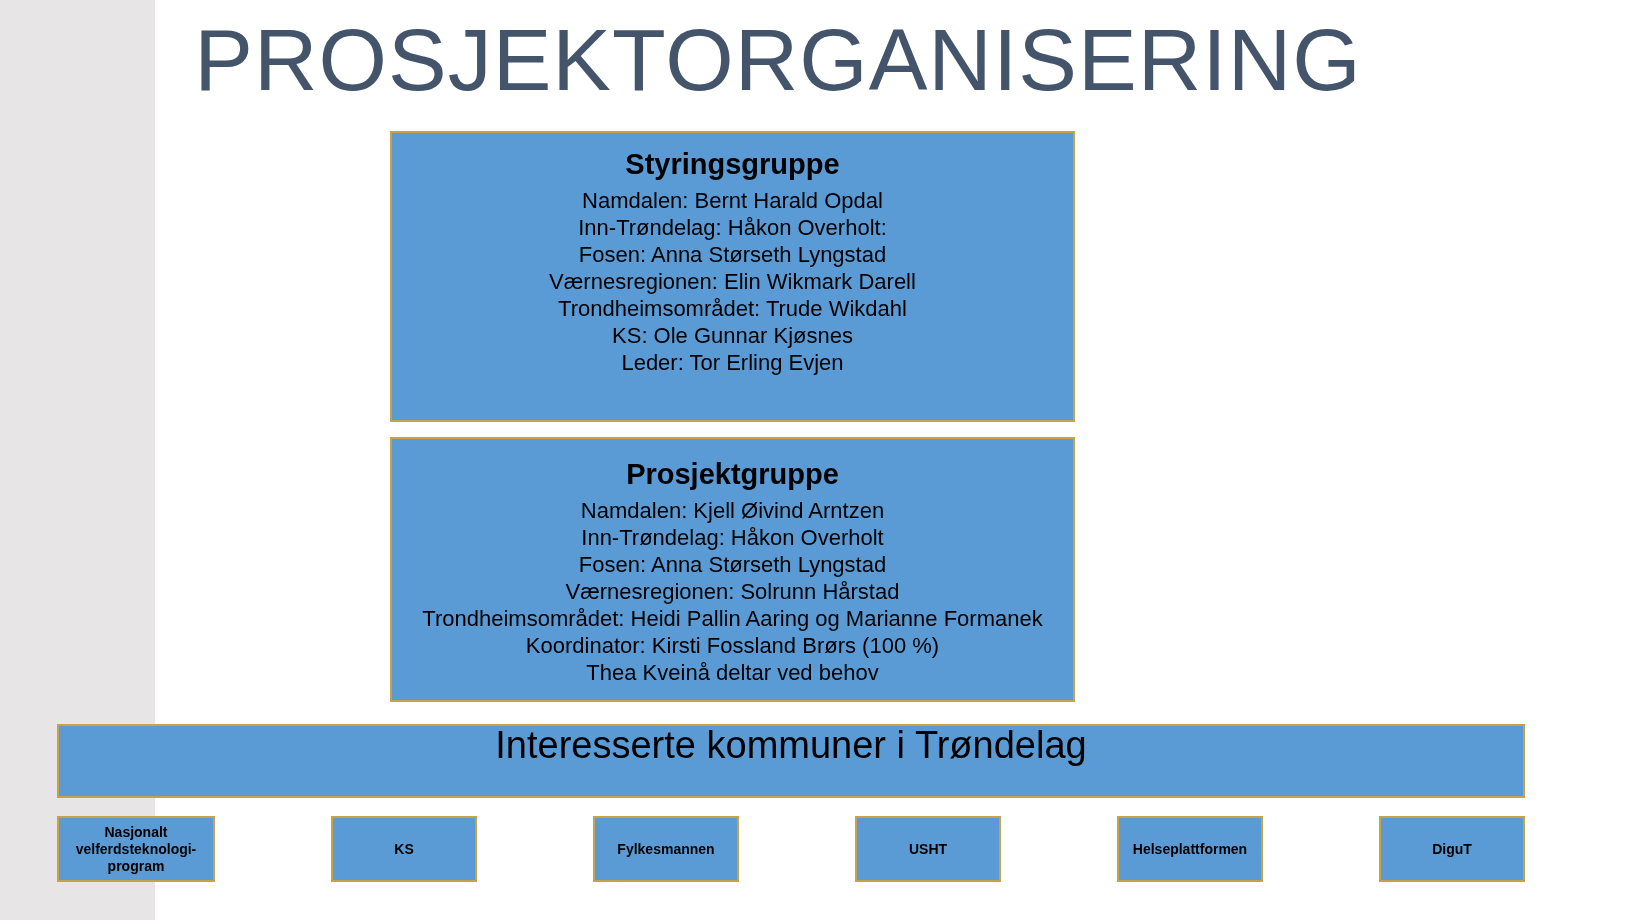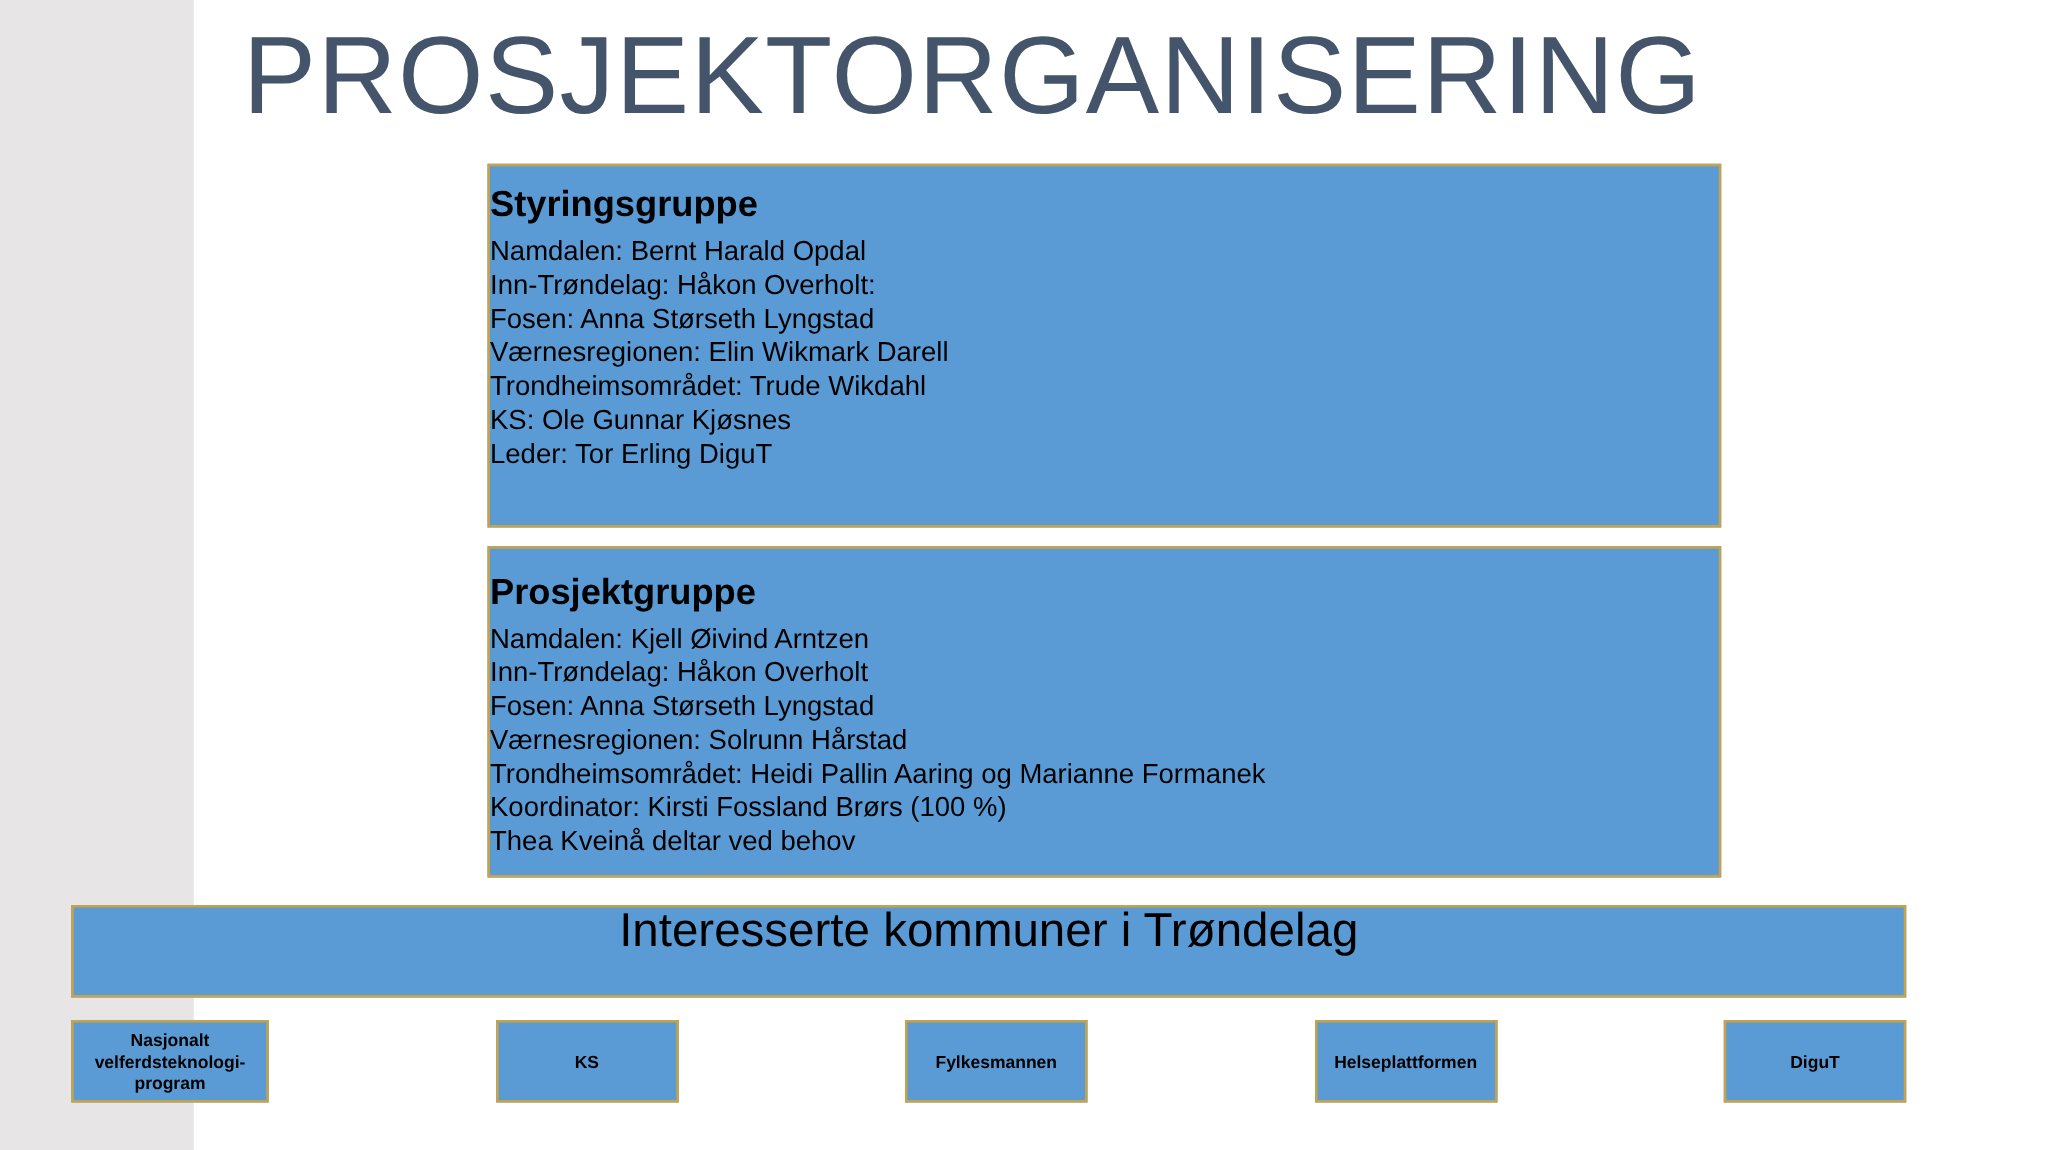--- a/index.html
+++ b/index.html
@@ -30,25 +30,25 @@
     font-size: 88px;
     font-weight: 400;
     letter-spacing: 1px;
     line-height: 1.05;
     color: var(--title, #44546A);
     white-space: nowrap;
   }
   .group-box {
     position: absolute;
     left: 390px;
-    width: 987px;
+    width: 685px;
     box-sizing: border-box;
     background: var(--box-fill, #5B9BD5);
     border: 2px solid var(--box-border, #C6A249);
-    text-align: left;
+    text-align: center;
   }
   .box-styringsgruppe { top: 131px; height: 291px; padding-top: 14px; }
   .box-prosjektgruppe { top: 437px; height: 265px; padding-top: 18px; }
   .group-heading {
     margin: 0 0 6px 0;
     font-size: 29px;
     font-weight: 700;
     line-height: 34px;
   }
   .member-line {
@@ -109,21 +109,21 @@
       <div class="member-line">Inn-Trøndelag: Håkon Overholt:</div>
 
       <div class="member-line">Fosen: Anna Størseth Lyngstad</div>
 
       <div class="member-line">Værnesregionen: Elin Wikmark Darell</div>
 
       <div class="member-line">Trondheimsområdet: Trude Wikdahl</div>
 
       <div class="member-line">KS: Ole Gunnar Kjøsnes</div>
 
-      <div class="member-line">Leder: Tor Erling DiguT</div>
+      <div class="member-line">Leder: Tor Erling Evjen</div>
 
     </div>
 </section>
 
 <section class="group-box box-prosjektgruppe">
   <h2 class="group-heading">Prosjektgruppe</h2>
   <div class="member-list">
 
       <div class="member-line">Namdalen: Kjell Øivind Arntzen</div>
 
@@ -152,20 +152,23 @@
     </div>
 
     <div class="stakeholder-box">
       <span class="stakeholder-label">KS</span>
     </div>
 
     <div class="stakeholder-box">
       <span class="stakeholder-label">Fylkesmannen</span>
     </div>
 
+    <div class="stakeholder-box">
+      <span class="stakeholder-label">USHT</span>
+    </div>
 
     <div class="stakeholder-box">
       <span class="stakeholder-label">Helseplattformen</span>
     </div>
 
 
     <div class="stakeholder-box">
       <span class="stakeholder-label">DiguT</span>
     </div>
   </div>

